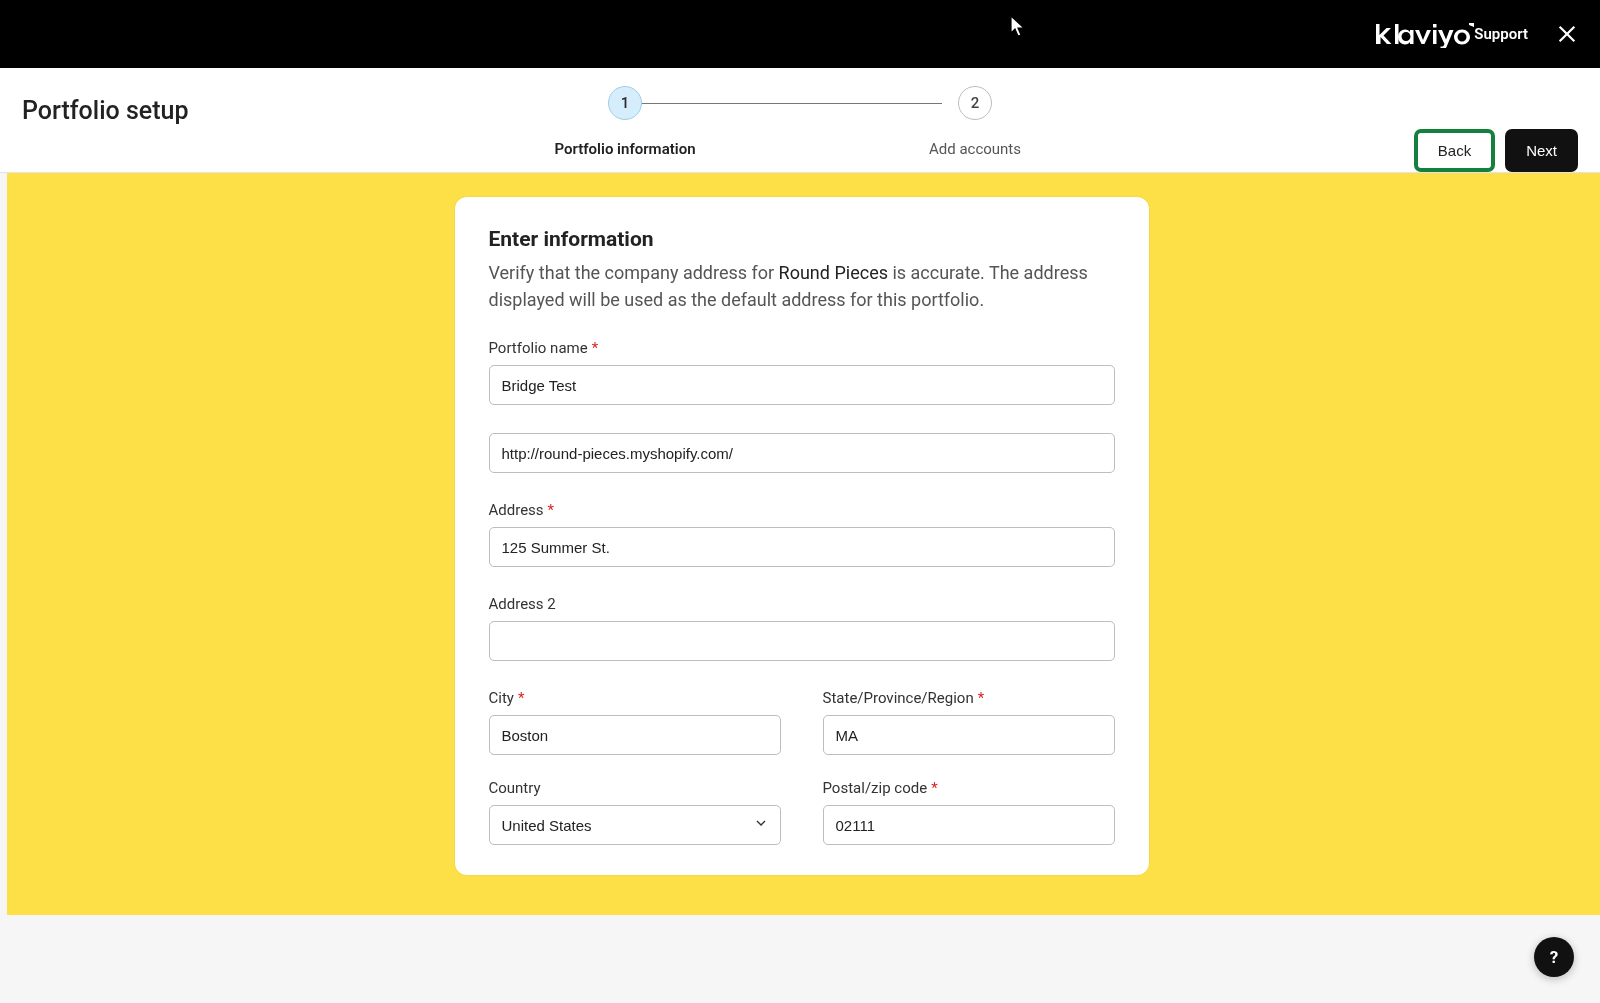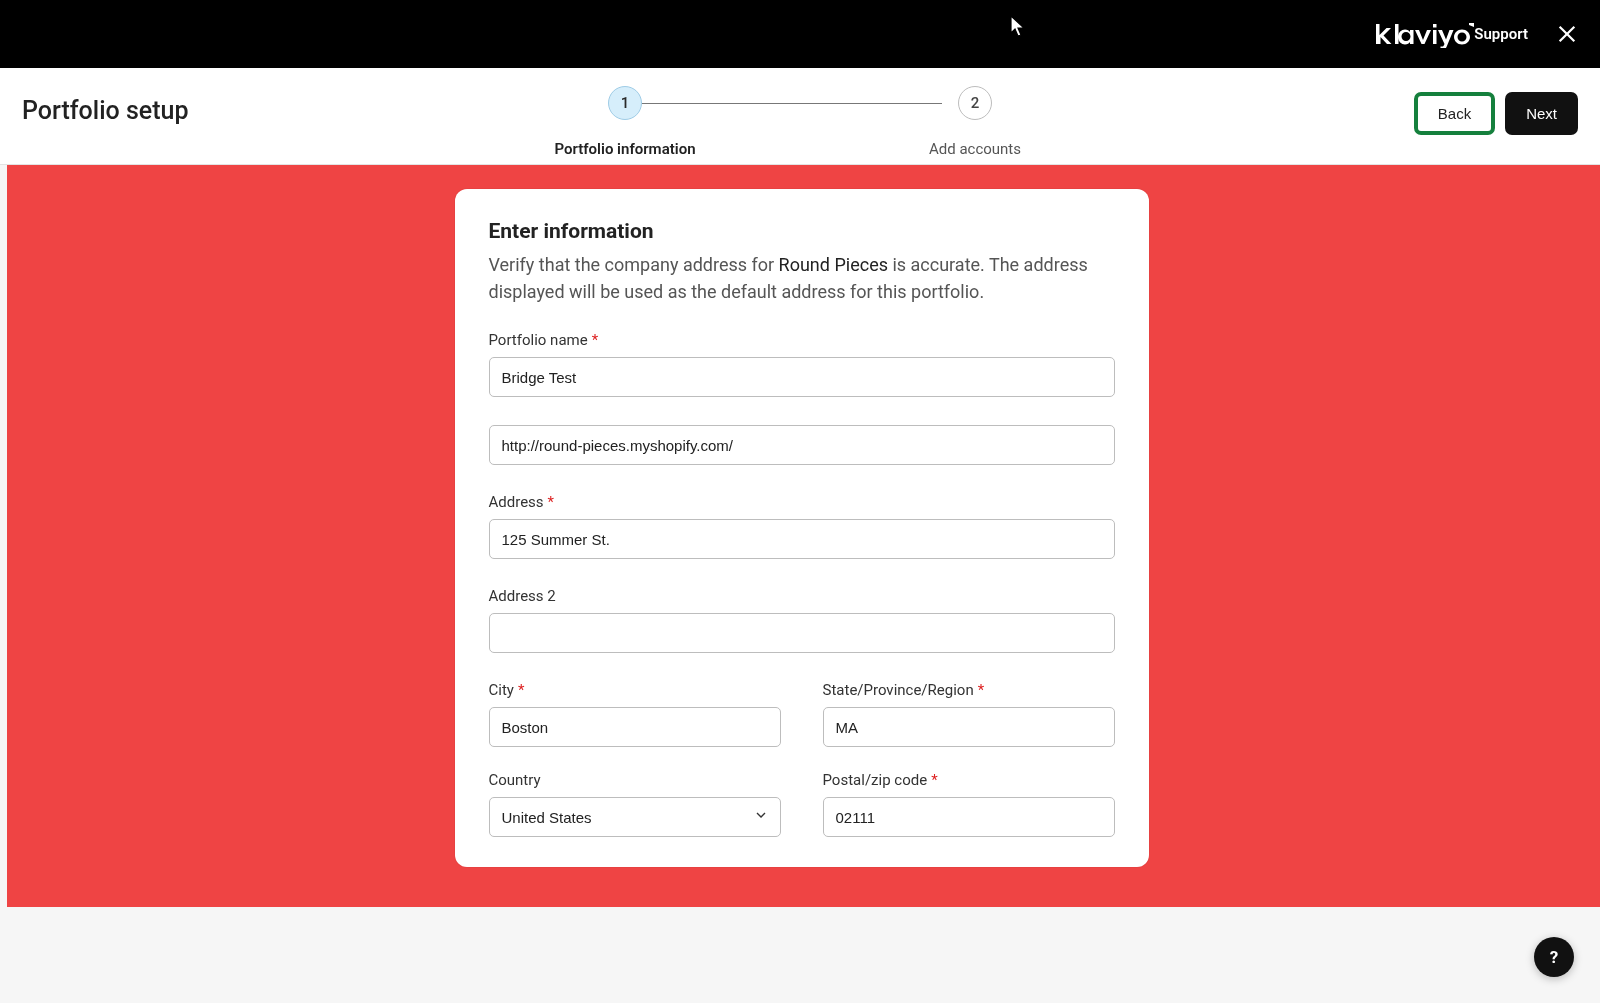--- a/index.html
+++ b/index.html
@@ -24,20 +24,21 @@
   .close-btn svg { width: 22px; height: 22px; }
 
   .subheader {
     background: #fff;
     border-bottom: 1px solid #e3e3e3;
     display: flex;
     align-items: flex-start;
     padding: 20px 22px 0 22px;
     min-height: 97px;
     position: relative;
+    flex-direction: column;
   }
   .page-title {
     font-size: 25px;
     font-weight: 500;
     color: #222;
     padding-top: 8px;
     flex: 0 0 auto;
   }
   .stepper-wrap {
     position: absolute;
@@ -110,21 +111,21 @@
   }
   .btn-primary {
     background: #111;
     color: #fff;
   }
 
   .content {
     padding: 24px 4px 40px 0;
     display: flex;
     justify-content: center;
-    background: #ef4444;
+    background: #fde047;
     margin-left: 7px;
   }
   .card {
     background: #fff;
     border-radius: 12px;
     width: 694px;
     padding: 30px 34px 30px 34px;
     box-shadow: 0 0 0 1px rgba(0,0,0,0.03);
   }
   .card h2 {

